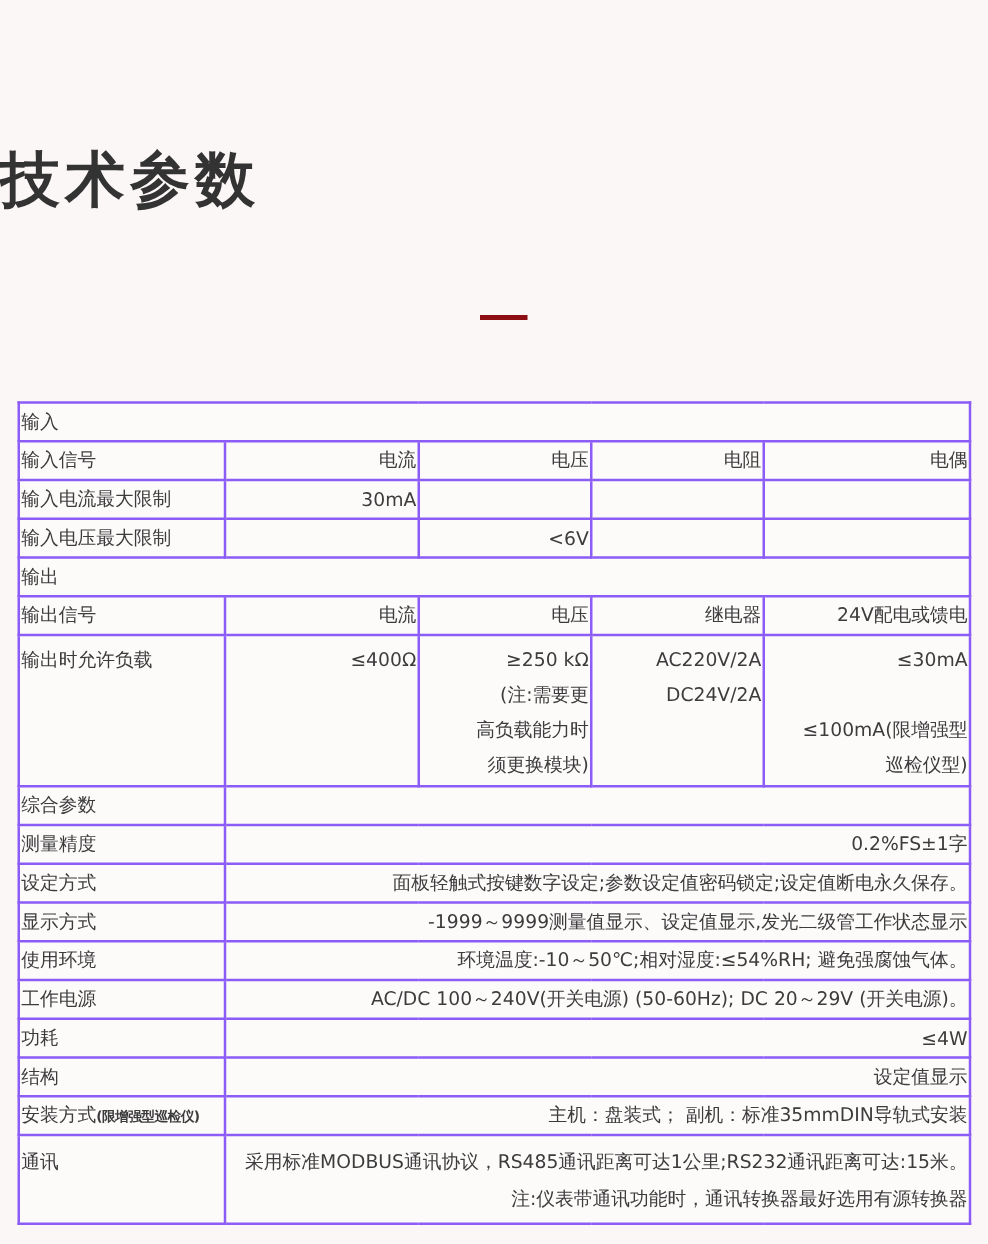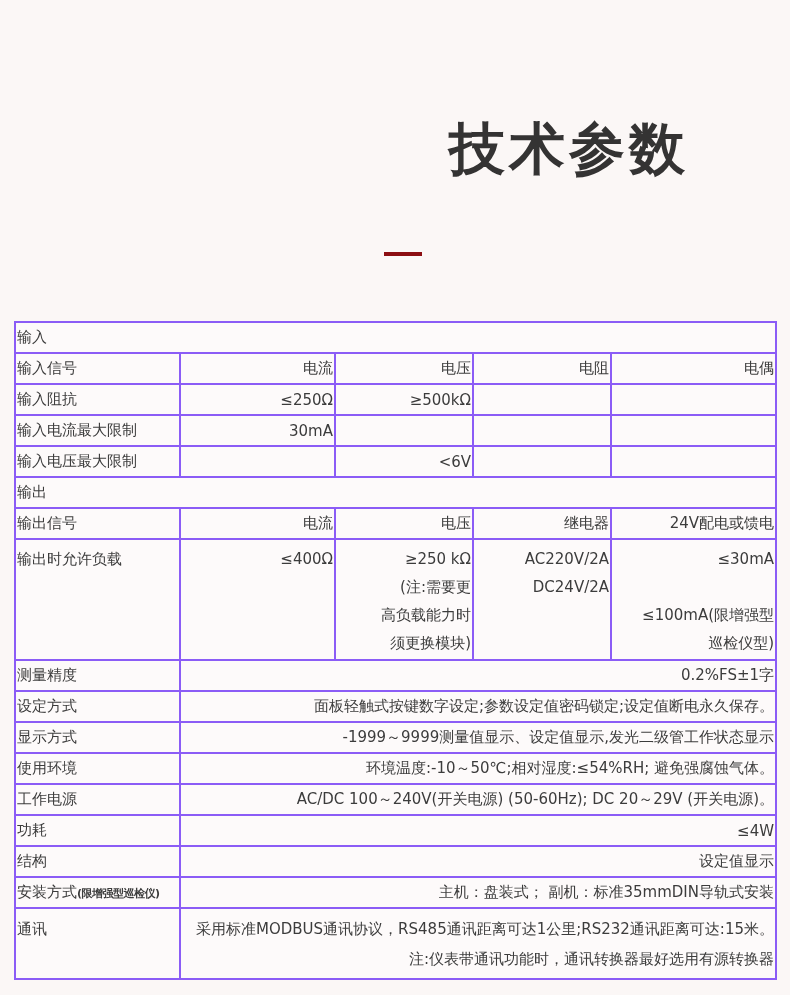--- a/index.html
+++ b/index.html
@@ -8,22 +8,22 @@
     background:#fbf7f6;
     font-family:"DejaVu Sans","Liberation Sans",sans-serif;
     color:#3c3c3c;
     overflow:hidden;
   }
   .page{position:relative;width:790px;height:995px;}
 
   
   .title{
     position:absolute;top:118px;left:0;width:689px;
-    text-align:right;
-    font-size:56px;line-height:1.1;
+    text-align:left;
+    font-size:48px;line-height:1.1;
     font-weight:900;
     letter-spacing:4px;
     color:#343333;
     margin:0;
   }
   .title-underline{
     position:absolute;top:252px;left:384px;
     width:38px;height:4px;
   }
 
@@ -83,27 +83,20 @@
         <td class="lab" colspan="5">输入</td>
       </tr>
       <tr>
         <td class="lab">输入信号</td>
         <td class="c">电流</td>
         <td class="c">电压</td>
         <td class="c">电阻</td>
         <td class="c">电偶</td>
       </tr>
       <tr>
-        <td class="lab">输入阻抗</td>
-        <td class="c">≤250Ω</td>
-        <td class="c">≥500kΩ</td>
-        <td class="c"></td>
-        <td class="c"></td>
-      </tr>
-      <tr>
         <td class="lab">输入电流最大限制</td>
         <td class="c">30mA</td>
         <td class="c"></td>
         <td class="c"></td>
         <td class="c"></td>
       </tr>
       <tr>
         <td class="lab">输入电压最大限制</td>
         <td class="c"></td>
         <td class="c">&lt;6V</td>
@@ -126,20 +119,24 @@
         <td class="c ml">≥250 kΩ
 (注:需要更
 高负载能力时
 须更换模块)</td>
         <td class="c ml">AC220V/2A
 DC24V/2A</td>
         <td class="c ml">≤30mA
 
 ≤100mA(限增强型
 巡检仪型)</td>
+      </tr>
+      <tr>
+        <td class="lab">综合参数</td>
+        <td class="val" colspan="4"></td>
       </tr>
       <tr>
         <td class="lab">测量精度</td>
         <td class="val" colspan="4">0.2%FS±1字</td>
       </tr>
       <tr>
         <td class="lab">设定方式</td>
         <td class="val" colspan="4">面板轻触式按键数字设定;参数设定值密码锁定;设定值断电永久保存。</td>
       </tr>
       <tr>

